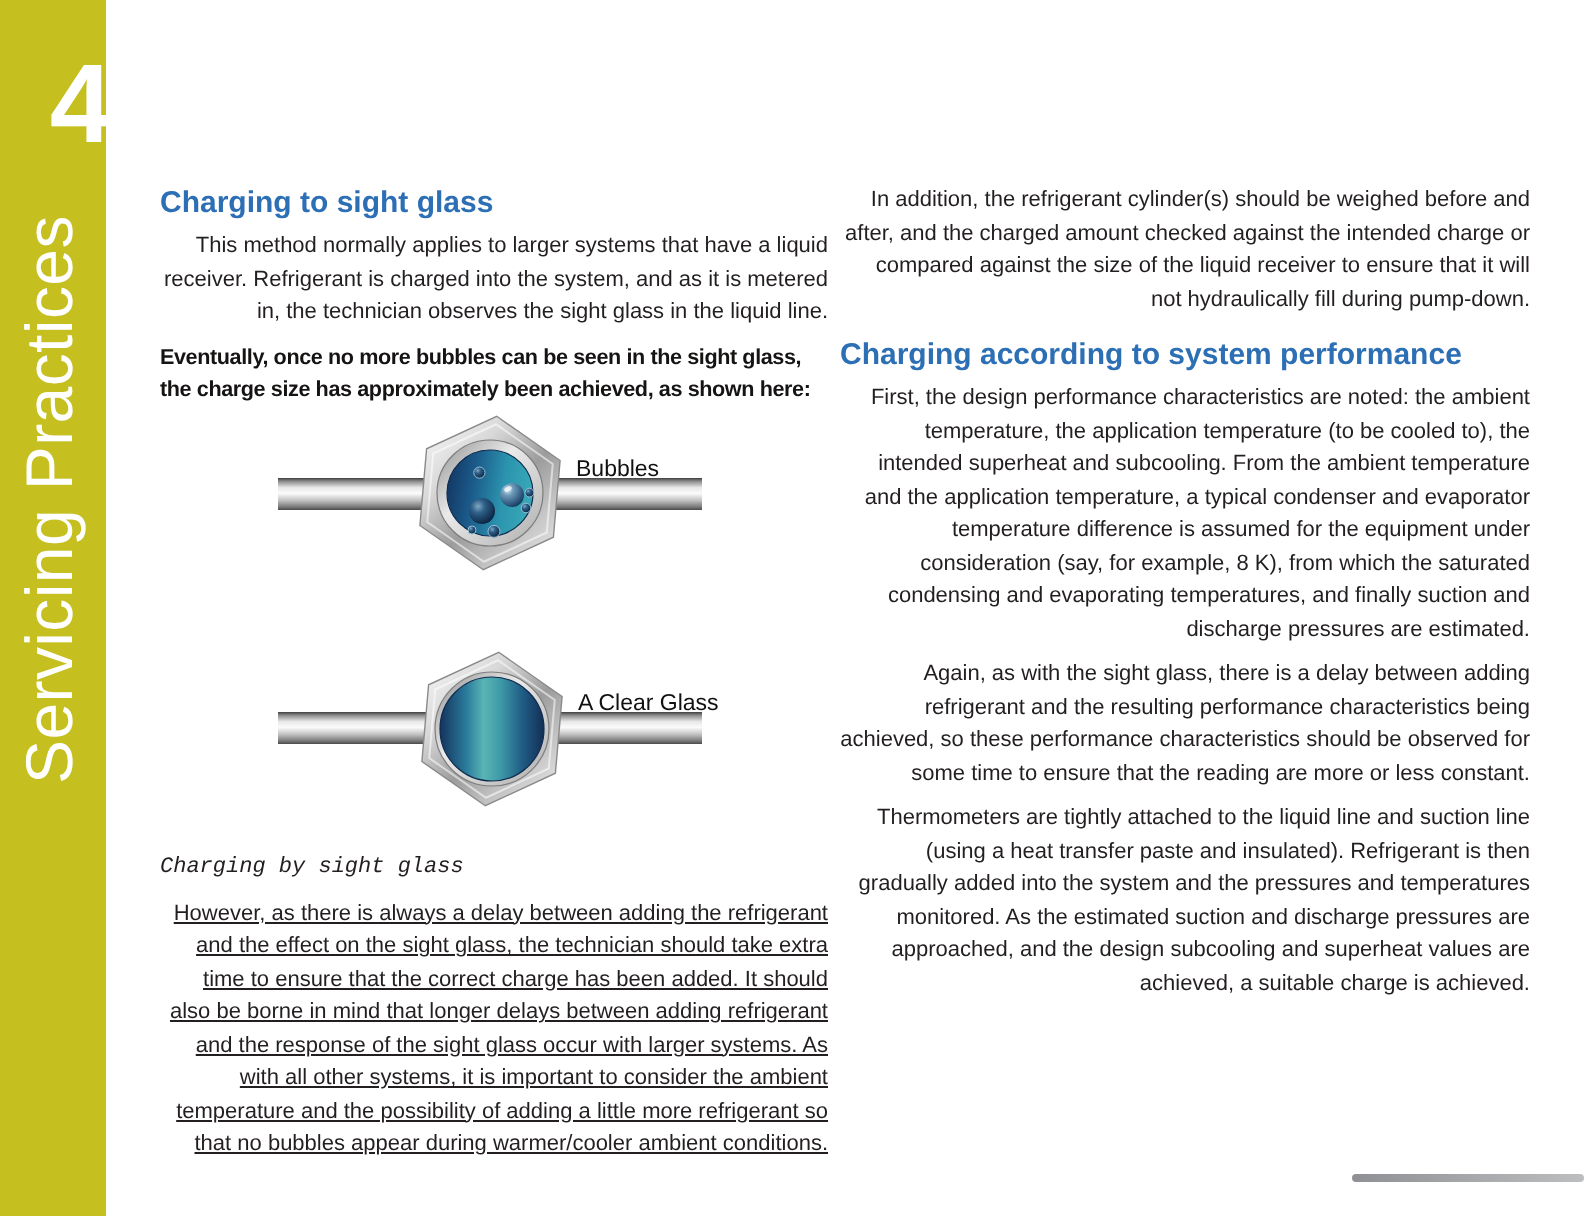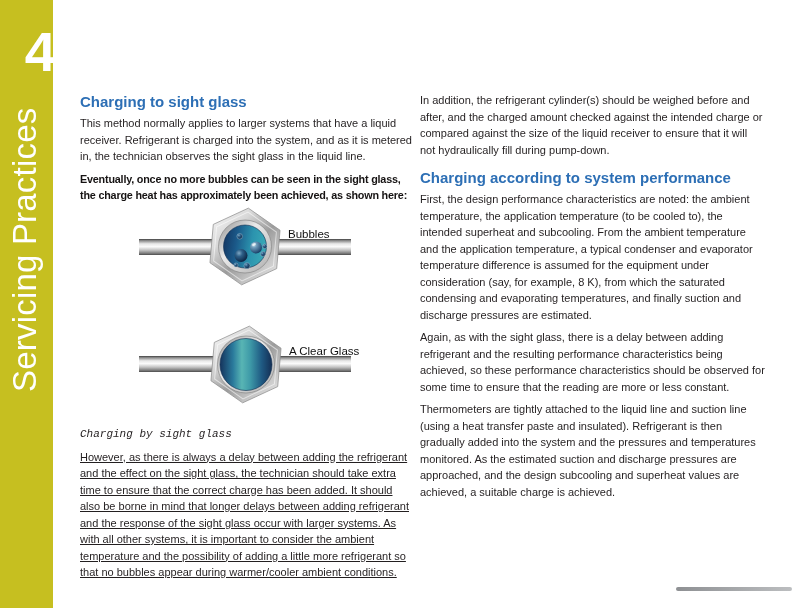--- a/index.html
+++ b/index.html
@@ -38,21 +38,21 @@
   .col-right { left:420px; width:345px; }
 
   h2.section-heading {
     font-size:15px; font-weight:bold; color:#2d6fb5;
     line-height:19px; margin:0 0 4px 0;
   }
   .col-right h2.section-heading { margin-top:10px; }
 
   p.body-text {
     font-size:11px; line-height:16.5px;
-    margin:0 0 6px 0; color:#231f20;
+    margin:0 0 6px 0; color:#231f20;text-align:right;
   }
   p.body-bold {
     font-weight:bold; font-size:10.8px; letter-spacing:-0.2px;
     line-height:16.5px; margin:3px 0 0 0; color:#161313;
   }
 
   .figure-wrap { margin-top:3px; width:334px; height:208px;text-decoration:underline; }
   .figure-caption {
     font-style:italic; font-size:11px; color:#231f20;
     margin:13px 0 0 0;
@@ -79,21 +79,21 @@
 <body>
 
 <div class="sidebar">
   <div class="chapter-num">4</div>
   <div class="vtitle">Servicing Practices</div>
 </div>
 
 <div class="col col-left">
   <h2 class="section-heading">Charging to sight glass</h2>
   <p class="body-text">This method normally applies to larger systems that have a liquid receiver. Refrigerant is charged into the system, and as it is metered in, the technician observes the sight glass in the liquid line.</p>
-  <p class="body-bold">Eventually, once no more bubbles can be seen in the sight glass, the charge heat has approximately been achieved, as shown here:</p>
+  <p class="body-bold">Eventually, once no more bubbles can be seen in the sight glass, the charge size has approximately been achieved, as shown here:</p>
 
   <div class="figure-wrap">
     <svg width="334" height="208" viewBox="0 0 334 208">
       <defs>
         <linearGradient id="pipeG" x1="0" y1="0" x2="0" y2="1">
           <stop offset="0%" stop-color="#3f3f3f"></stop>
           <stop offset="10%" stop-color="#8a8a8a"></stop>
           <stop offset="30%" stop-color="#e8e8e8"></stop>
           <stop offset="48%" stop-color="#fbfbfb"></stop>
           <stop offset="70%" stop-color="#c2c2c2"></stop>

